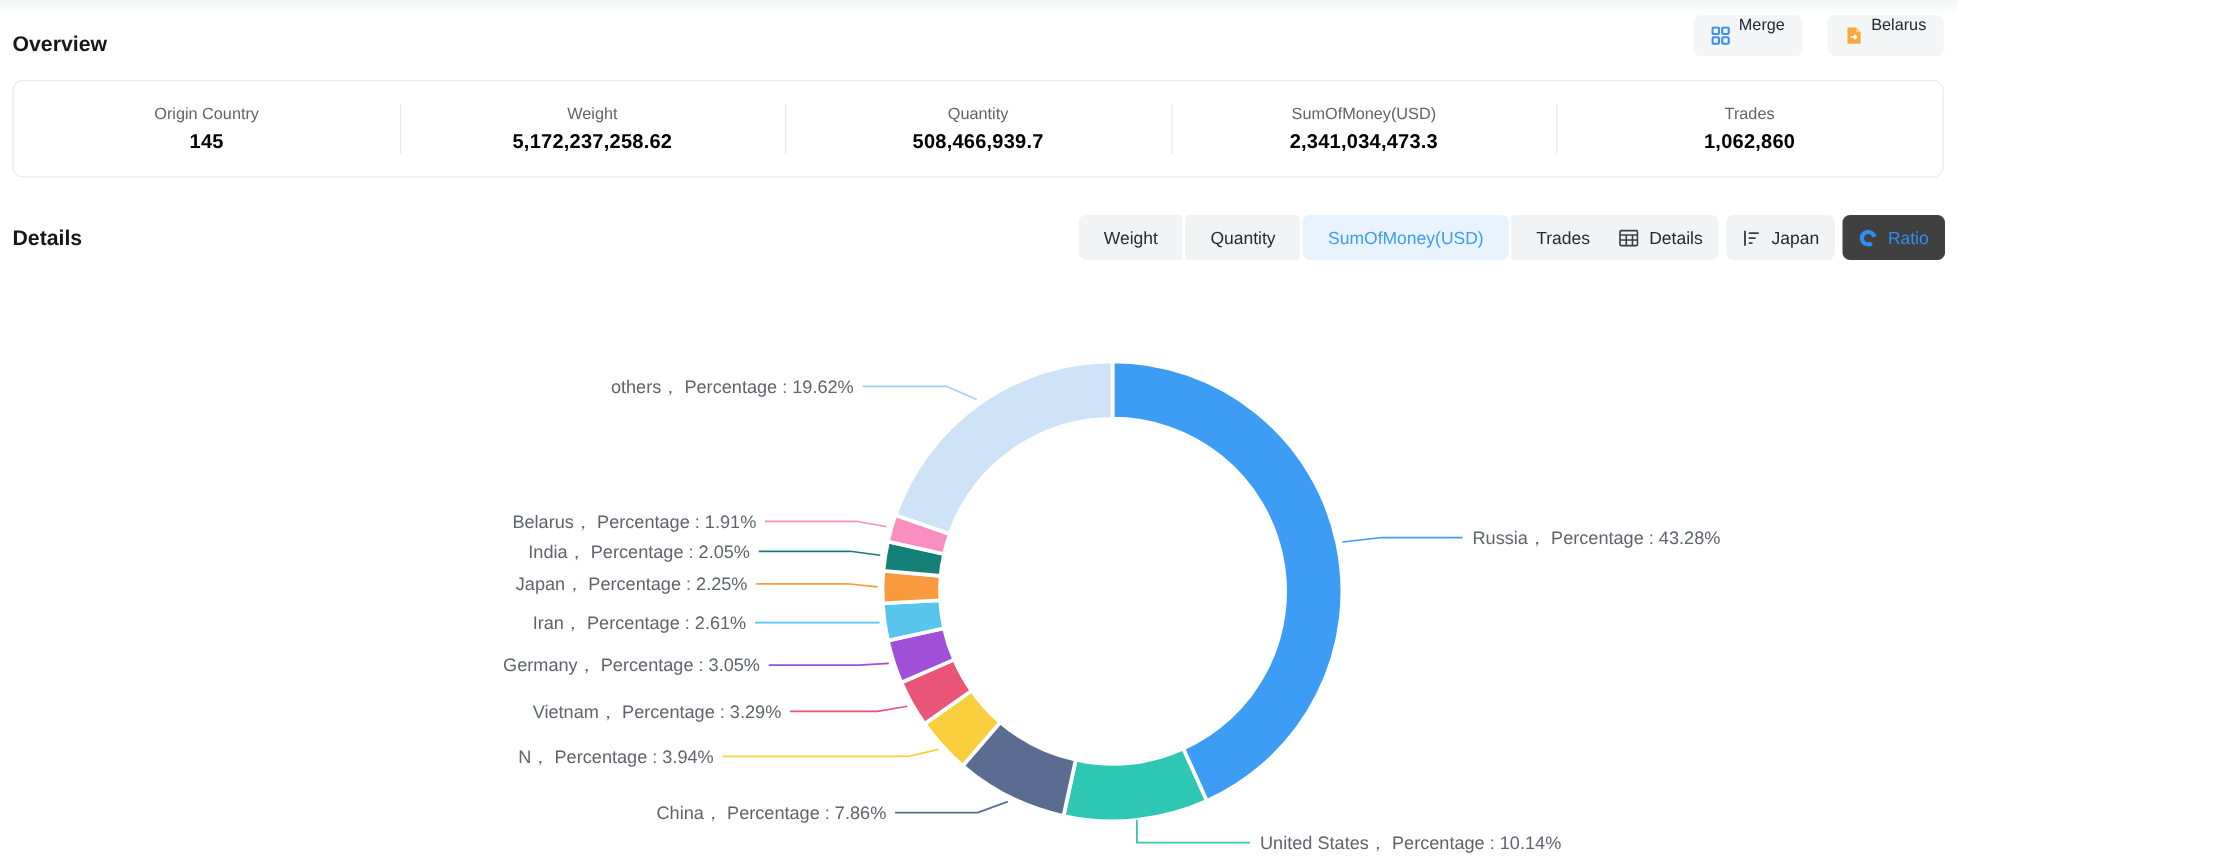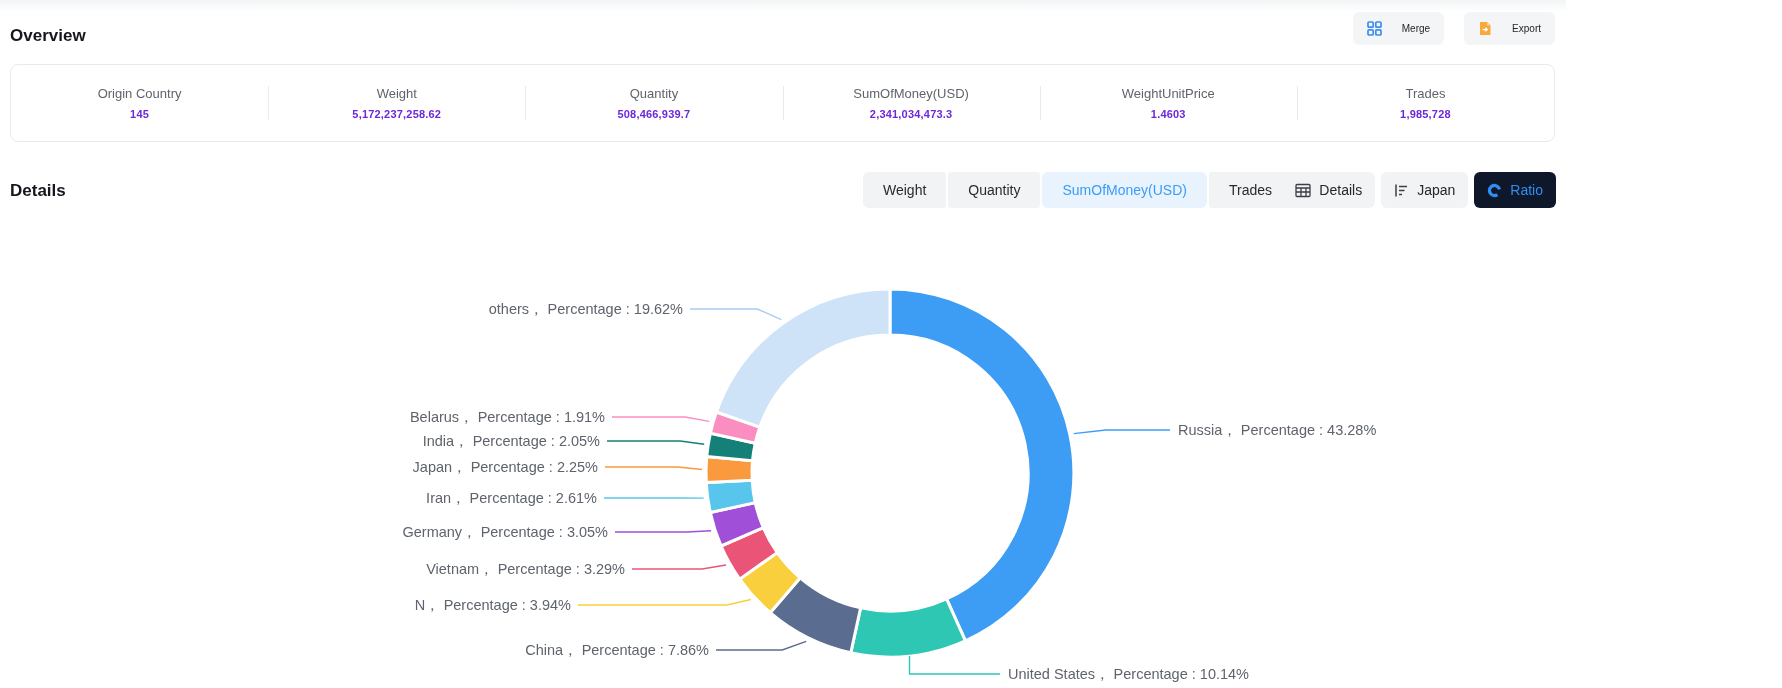--- a/index.html
+++ b/index.html
@@ -2,40 +2,40 @@
 <html><head>
 <meta charset="utf-8">
 <style>
   html,body{margin:0;padding:0;background:#fff;}
   .stage{position:relative;width:1566px;height:688px;background:#fff;overflow:hidden;
          font-family:"Liberation Sans",sans-serif;color:#16181d;}
   .top-fade{position:absolute;top:0;left:0;right:0;height:12px;
             background:linear-gradient(#f2f4f6,#ffffff);}
   .page-title{position:absolute;top:26px;left:10px;font-size:17px;font-weight:bold;color:#15171c;}
   .header-buttons{position:absolute;top:12px;right:11px;display:flex;gap:20px;}
-  .hbtn{height:33px;display:flex;align-items:center;gap:20px;padding:0 14px;background:#f4f5f7;
-        border:none;border-radius:6px;font-size:10px;color:#24272c;cursor:pointer;font-family:inherit;}
+  .hbtn{height:33px;display:flex;gap:7px;padding:0 14px;background:#f4f5f7;
+        border:none;border-radius:6px;font-size:13px;color:#24272c;cursor:pointer;font-family:inherit;}
   .hbtn .icon{display:flex;align-items:center;}
   .stats-card{position:absolute;left:10px;right:11px;top:64px;height:78px;border:1px solid #e9eaed;
               border-radius:8px;display:flex;align-items:center;background:#fff;box-sizing:border-box;}
   .stat-col{flex:1;text-align:center;position:relative;padding:2px 0;}
   .stat-col + .stat-col::before{content:"";position:absolute;left:0;top:2px;bottom:2px;width:1px;background:#e9eaed;}
   .stat-label{font-size:13px;color:#5f646b;margin-bottom:7px;}
-  .stat-value{font-size:11px;font-weight:600;color:#6d28d9;letter-spacing:.2px;}
+  .stat-value{font-size:16px;font-weight:600;color:#000000;letter-spacing:.2px;}
   .details-title{position:absolute;top:181px;left:10px;font-size:17px;font-weight:bold;color:#15171c;}
   .metric-tabs{position:absolute;top:172px;right:274px;height:36px;display:flex;gap:2px;}
   .mtab{display:flex;align-items:center;padding:0 20px;background:#f2f3f5;border:none;font-size:14px;
         color:#272b31;border-radius:3px;cursor:pointer;font-family:inherit;}
   .mtab:first-child{border-top-left-radius:6px;border-bottom-left-radius:6px;}
   .mtab:last-child{border-top-right-radius:6px;border-bottom-right-radius:6px;}
   .mtab.active{background:#e8f3fe;color:#3c9cf5;border-radius:6px;}
   .view-tabs{position:absolute;top:172px;right:10px;height:36px;display:flex;gap:6px;}
   .vtab{display:flex;align-items:center;gap:8px;padding:0 13px;background:#f2f3f5;border:none;
         border-radius:6px;font-size:14px;color:#24272c;cursor:pointer;font-family:inherit;}
-  .vtab.active{background:#0f172a;color:#2f8ef2;justify-content:space-between;}
+  .vtab.active{background:#404040;color:#2f8ef2;justify-content:space-between;}
   svg.chart{position:absolute;left:0;top:0;}
   .slice-label{font-size:14.5px;fill:#5f646c;}
 </style>
 </head>
 <body>
 
 <div class="stage">
   <div class="top-fade"></div>
 
   <div class="page-title">Overview</div>
@@ -55,21 +55,21 @@
       <span>Merge</span>
     </button>
     <button class="hbtn">
       <span class="icon">
         <svg width="14" height="15" viewBox="0 0 14 15">
           <path d="M2 1h7l3.5 3.5V14H2z" fill="#f6aa3c"></path>
           <path d="M9 1l3.5 3.5H9z" fill="#fbd08c"></path>
           <path d="M4.6 8.6h4.4M7.4 6.8L9.2 8.6 7.4 10.4" stroke="#fff" stroke-width="1.3" fill="none"></path>
         </svg>
       </span>
-      <span>Export</span>
+      <span>Belarus</span>
     </button>
   </div>
 
   <div class="stats-card" id="stats-card">
       <div class="stat-col">
         <div class="stat-label">Origin Country</div>
         <div class="stat-value">145</div>
       </div>
       <div class="stat-col">
         <div class="stat-label">Weight</div>
@@ -77,26 +77,22 @@
       </div>
       <div class="stat-col">
         <div class="stat-label">Quantity</div>
         <div class="stat-value">508,466,939.7</div>
       </div>
       <div class="stat-col">
         <div class="stat-label">SumOfMoney(USD)</div>
         <div class="stat-value">2,341,034,473.3</div>
       </div>
       <div class="stat-col">
-        <div class="stat-label">WeightUnitPrice</div>
-        <div class="stat-value">1.4603</div>
-      </div>
-      <div class="stat-col">
         <div class="stat-label">Trades</div>
-        <div class="stat-value">1,985,728</div>
+        <div class="stat-value">1,062,860</div>
       </div>
     </div>
 
   <div class="details-title">Details</div>
 
   <div class="metric-tabs" id="metric-tabs">
       <button class="mtab">
         <span>Weight</span>
       </button>
       <button class="mtab">

